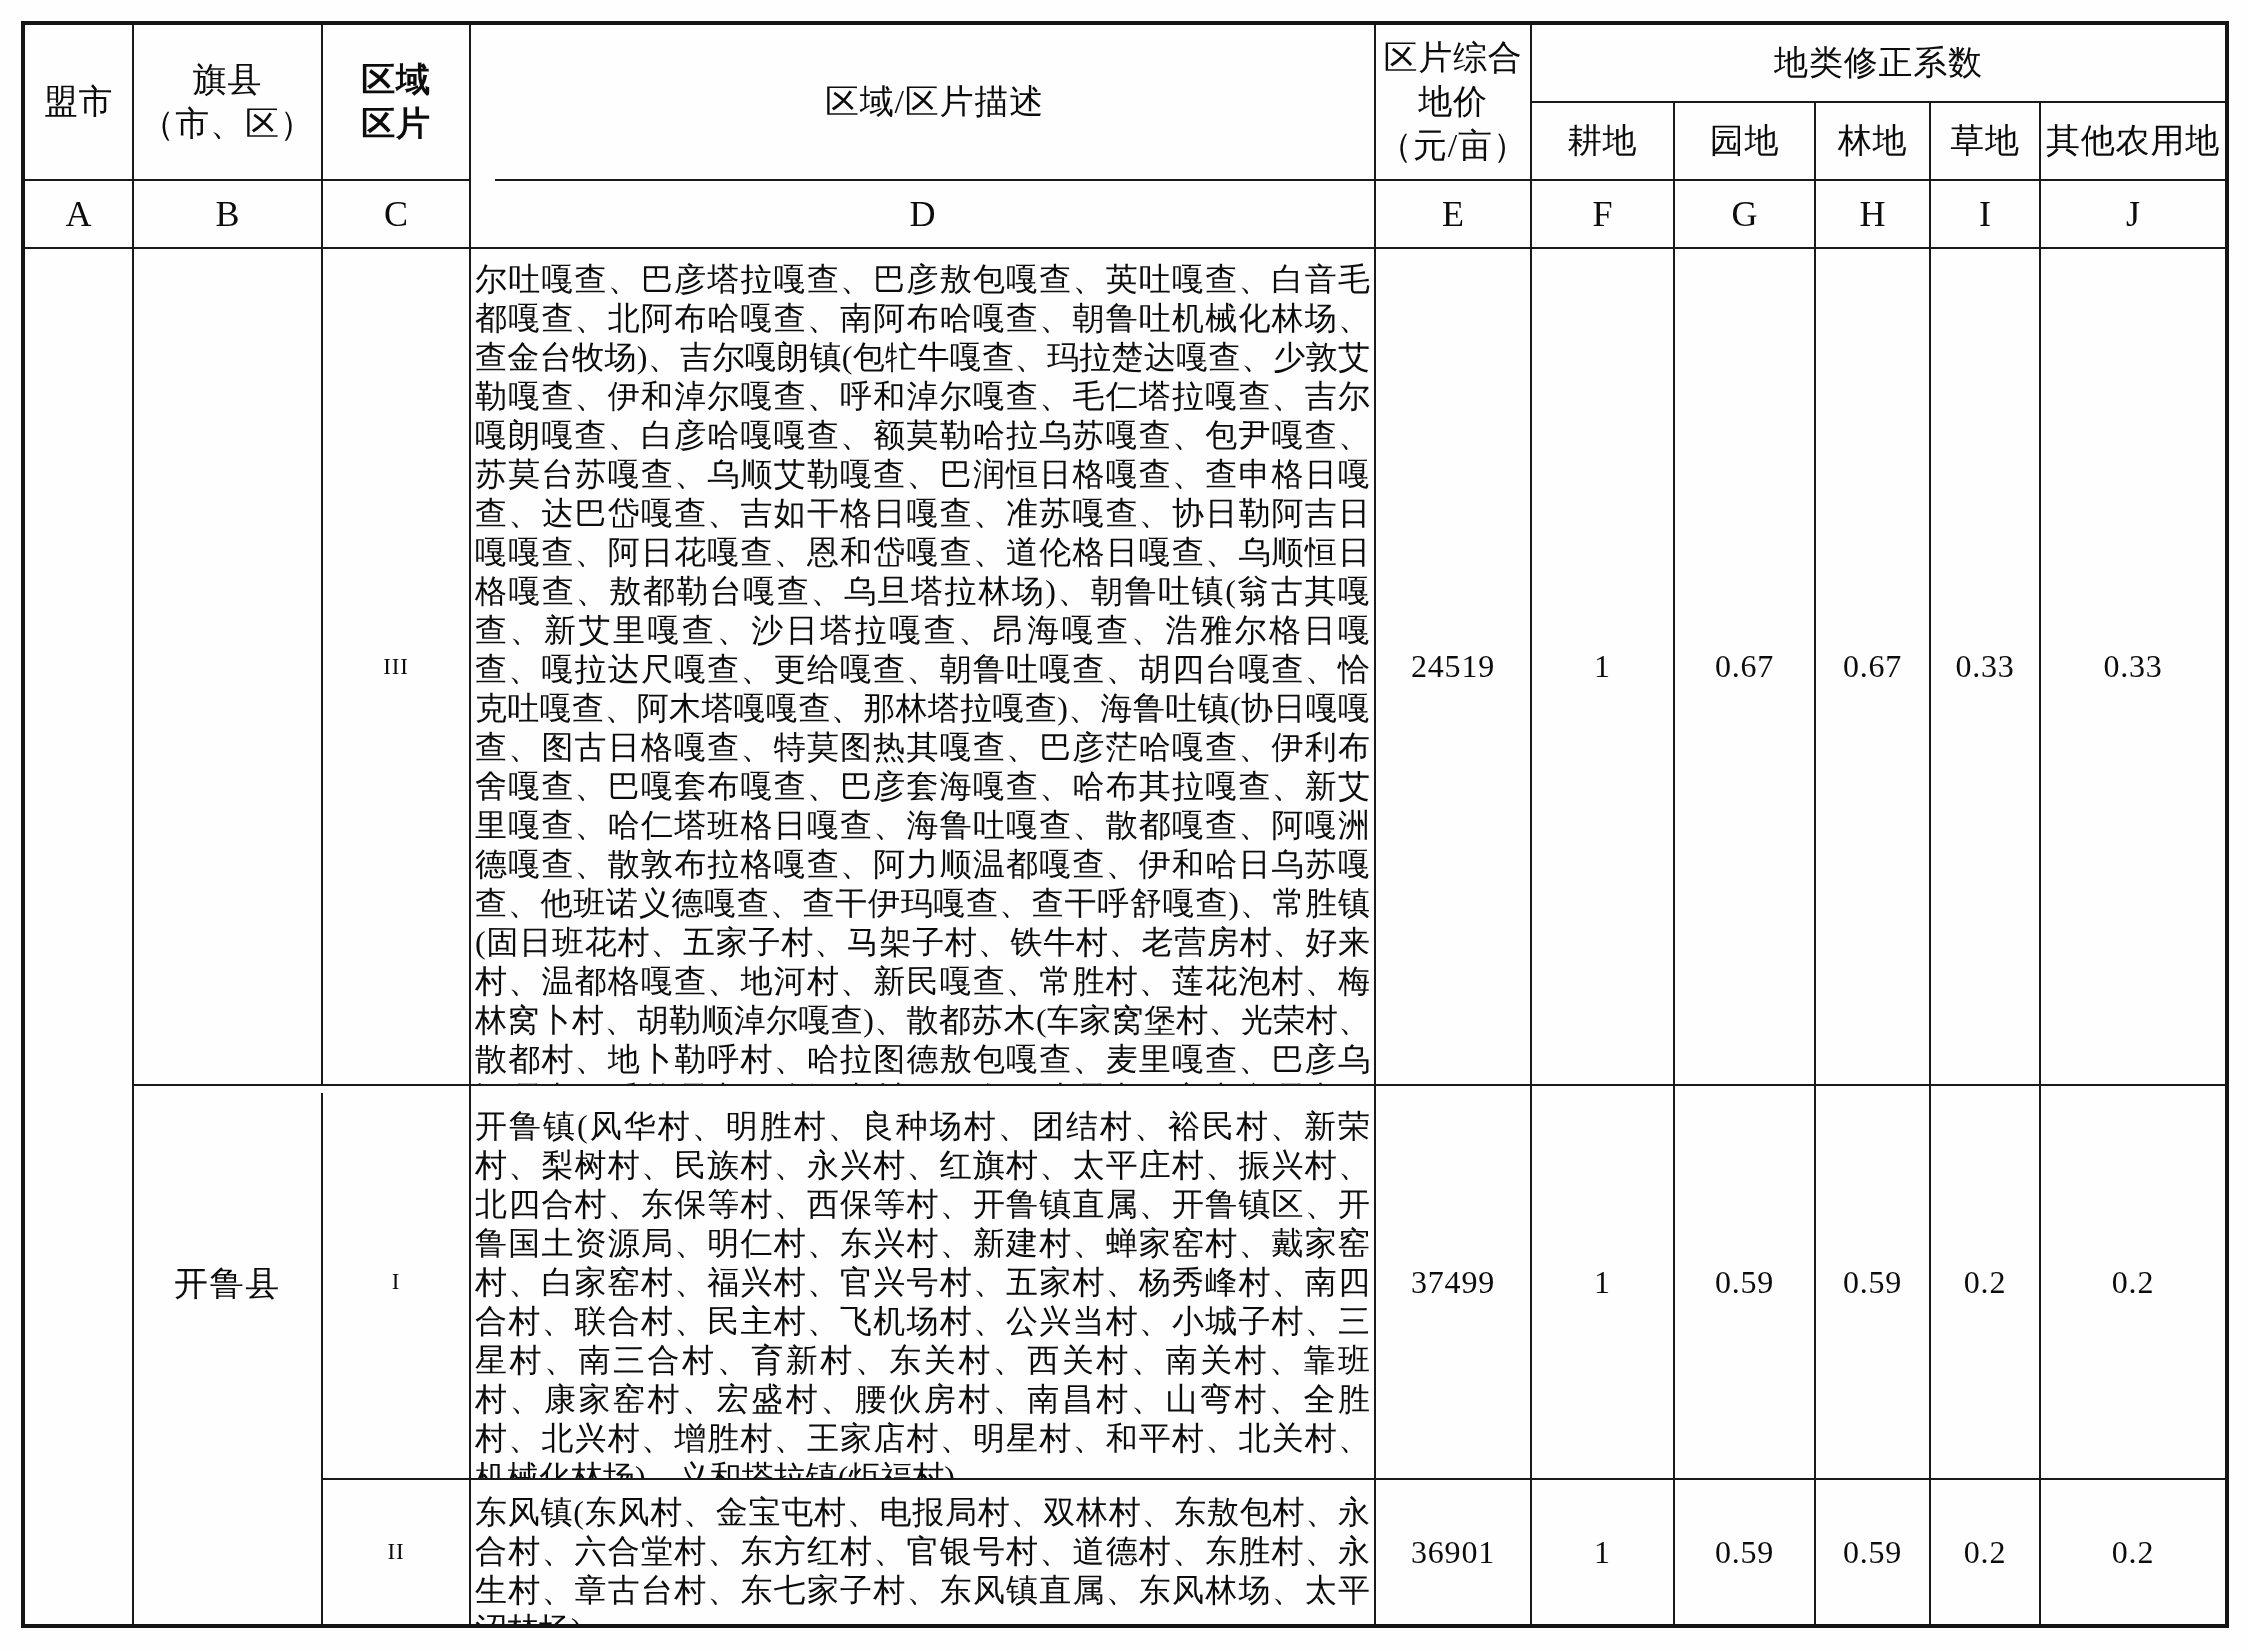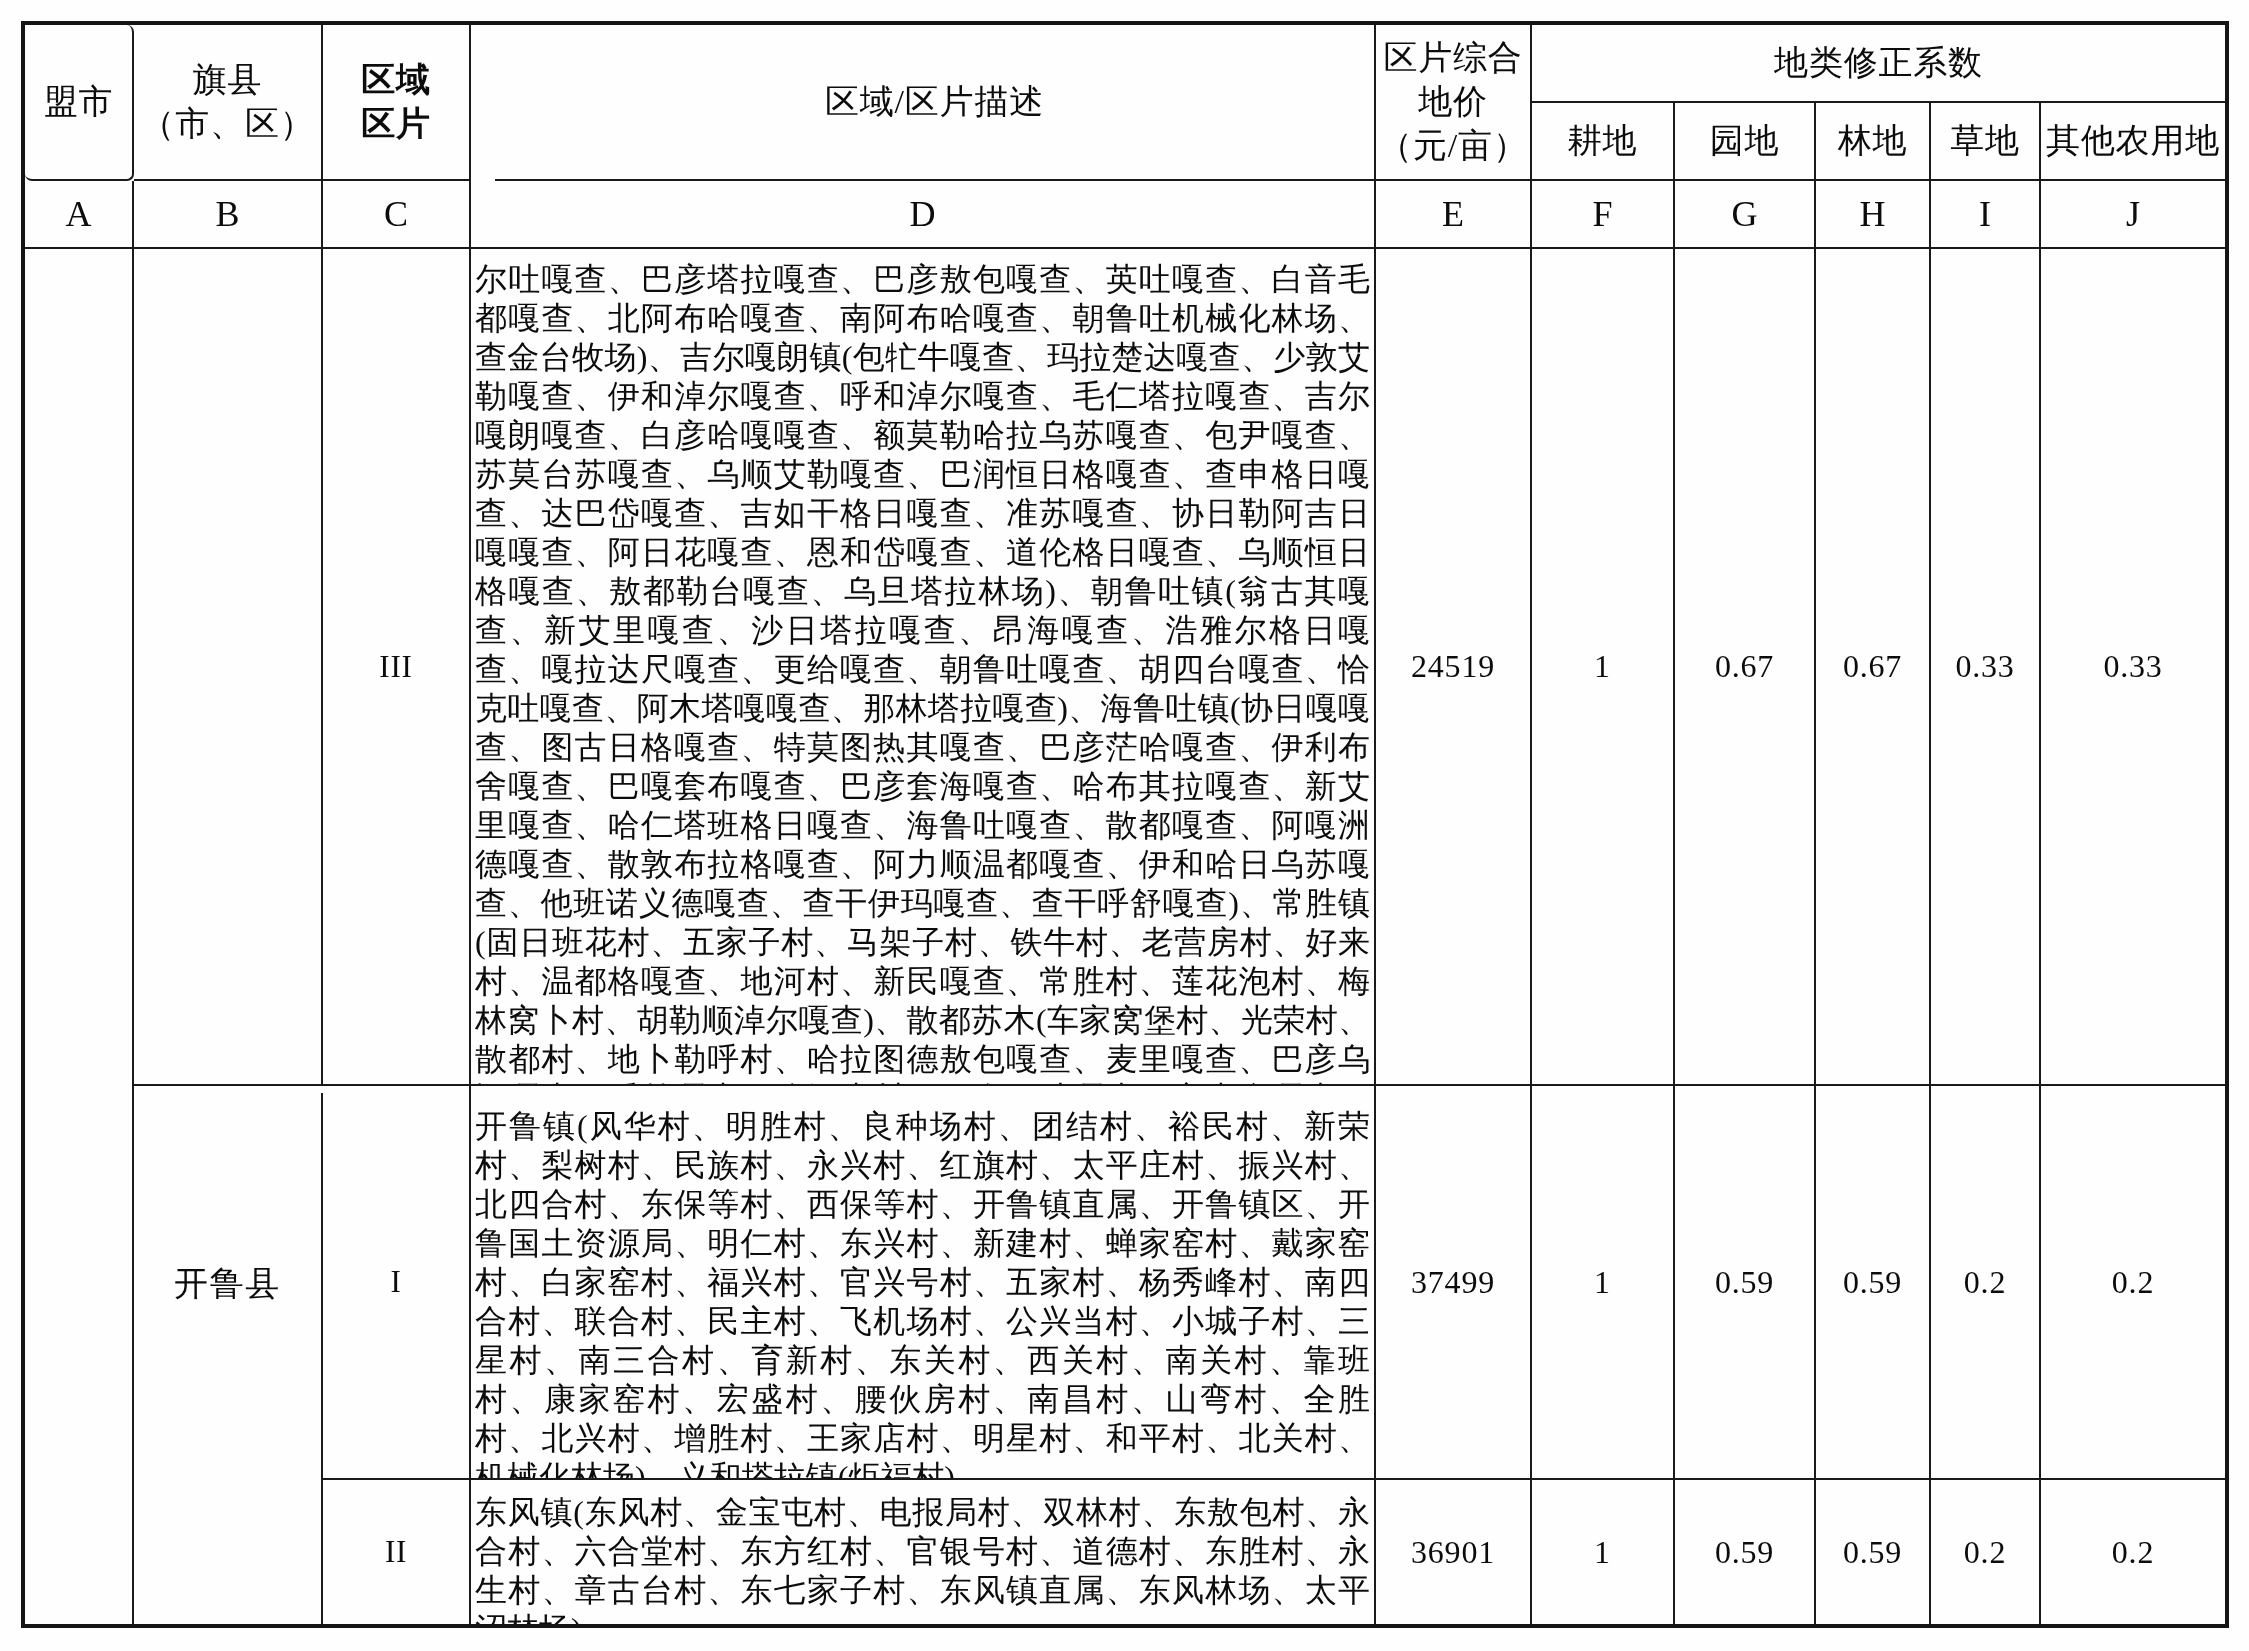--- a/index.html
+++ b/index.html
@@ -47,21 +47,21 @@
     line-height: 1.3;
     white-space: pre-line;
     font-weight: 400;
     letter-spacing: 0.8px;
   }
   .letter {
     font-size: 36px;
     font-weight: 400;
   }
   .zone {
-    font-size: 31px;
+    font-size: 23px;
     letter-spacing: 0.8px;
   }
   .desc {
     font-size: 32px;
     line-height: 39px;
     text-align: justify;
     text-justify: inter-ideograph;
     align-items: flex-start;
     justify-content: flex-start;
     padding: 10.5px 4px 0 4px;
@@ -71,21 +71,21 @@
     font-size: 32px;
     letter-spacing: 0.8px;
   }
   .county-cell {
     font-size: 34px;
     padding-bottom: 150px;
     letter-spacing: 1.6px;
     margin-top: 7px;
   }
   
-  .ga  { grid-column: 1; grid-row: 1 / 3; border-radius: 7px; }
+  .ga  { grid-column: 1; grid-row: 1 / 3; }
   .gb  { grid-column: 2; grid-row: 1 / 3; }
   .gc  { grid-column: 3; grid-row: 1 / 3; font-weight: bold; }
   .gd  { grid-column: 4; grid-row: 1 / 3; margin-left: 24px; }
   .ge  { grid-column: 5; grid-row: 1 / 3; }
   .ggrp{ grid-column: 6 / 11; grid-row: 1; }
   .gf  { grid-column: 6; grid-row: 2; }
   .gg  { grid-column: 7; grid-row: 2; }
   .gh  { grid-column: 8; grid-row: 2; }
   .gi  { grid-column: 9; grid-row: 2; }
   .gj  { grid-column: 10; grid-row: 2; }

